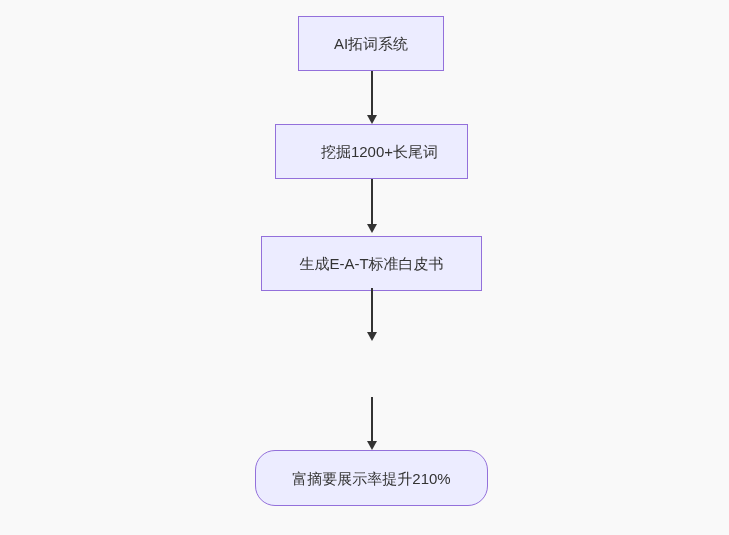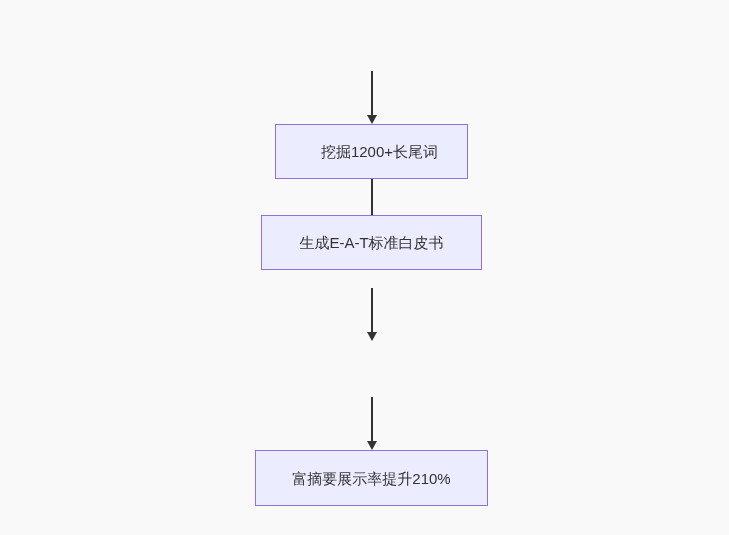--- a/index.html
+++ b/index.html
@@ -37,23 +37,23 @@
     line-height: 1;
     display: flex;
     align-items: center;
     justify-content: center;
     text-align: center;
     white-space: nowrap;
   }
   
   .n1 { left: 298px; top: 16px;  width: 146px; height: 55px; }
   .n2 { left: 275px; top: 124px; width: 193px; height: 55px; padding-left: 16px; }
-  .n3 { left: 261px; top: 215px; width: 221px; height: 55px; }
+  .n3 { left: 261px; top: 236px; width: 221px; height: 55px; }
   .n4 { left: 264px; top: 341px; width: 214px; height: 56px; }
-  .n5 { left: 255px; top: 450px; width: 233px; height: 56px; }
+  .n5 { left: 255px; top: 450px; width: 233px; height: 56px; border-radius: 20px; }
 
   .edge {
     position: absolute;
     left: 366px;        
     width: 11px;
   }
   .e1 { top: 71px;  height: 53px; }
   .e2 { top: 179px; height: 54px; }
   .e3 { top: 288px; height: 53px; }
   .e4 { top: 397px; height: 53px; }
@@ -75,20 +75,23 @@
     border-left: 5px solid transparent;
     border-right: 5px solid transparent;
     border-top: 9px solid var(--edge, #333333);
   }
 </style>
 </head>
 <body>
 
 <div class="canvas">
 
+  <div class="node n1">
+    <span>AI拓词系统</span>
+  </div>
 
   <div class="edge e1">
     <div class="edge-line"></div>
     <div class="edge-head"></div>
   </div>
 
   <div class="node n2">
     <span>挖掘1200+长尾词</span>
   </div>
 

